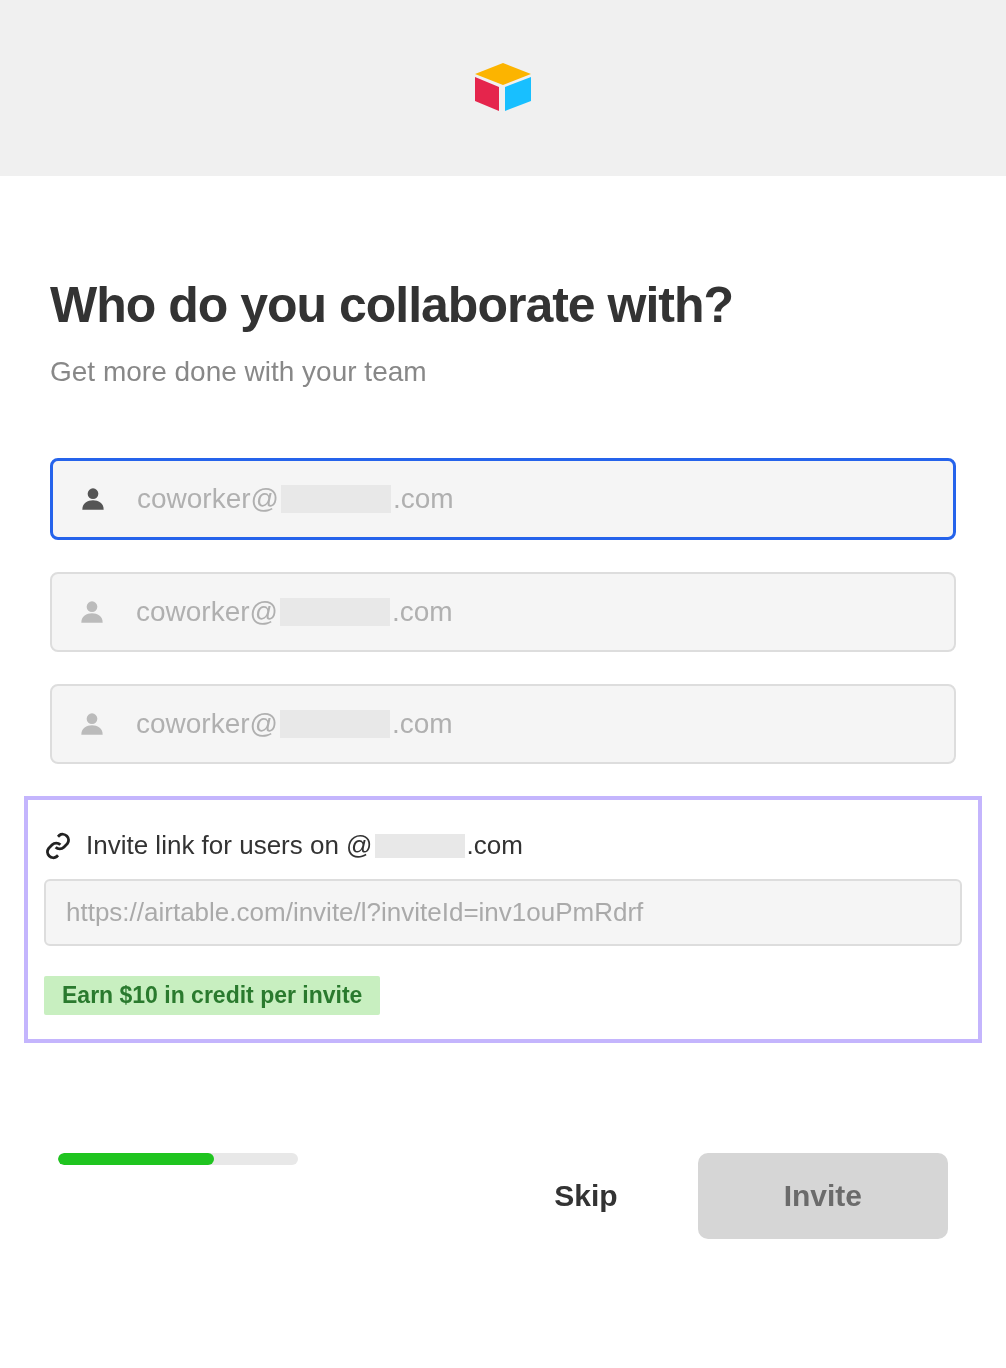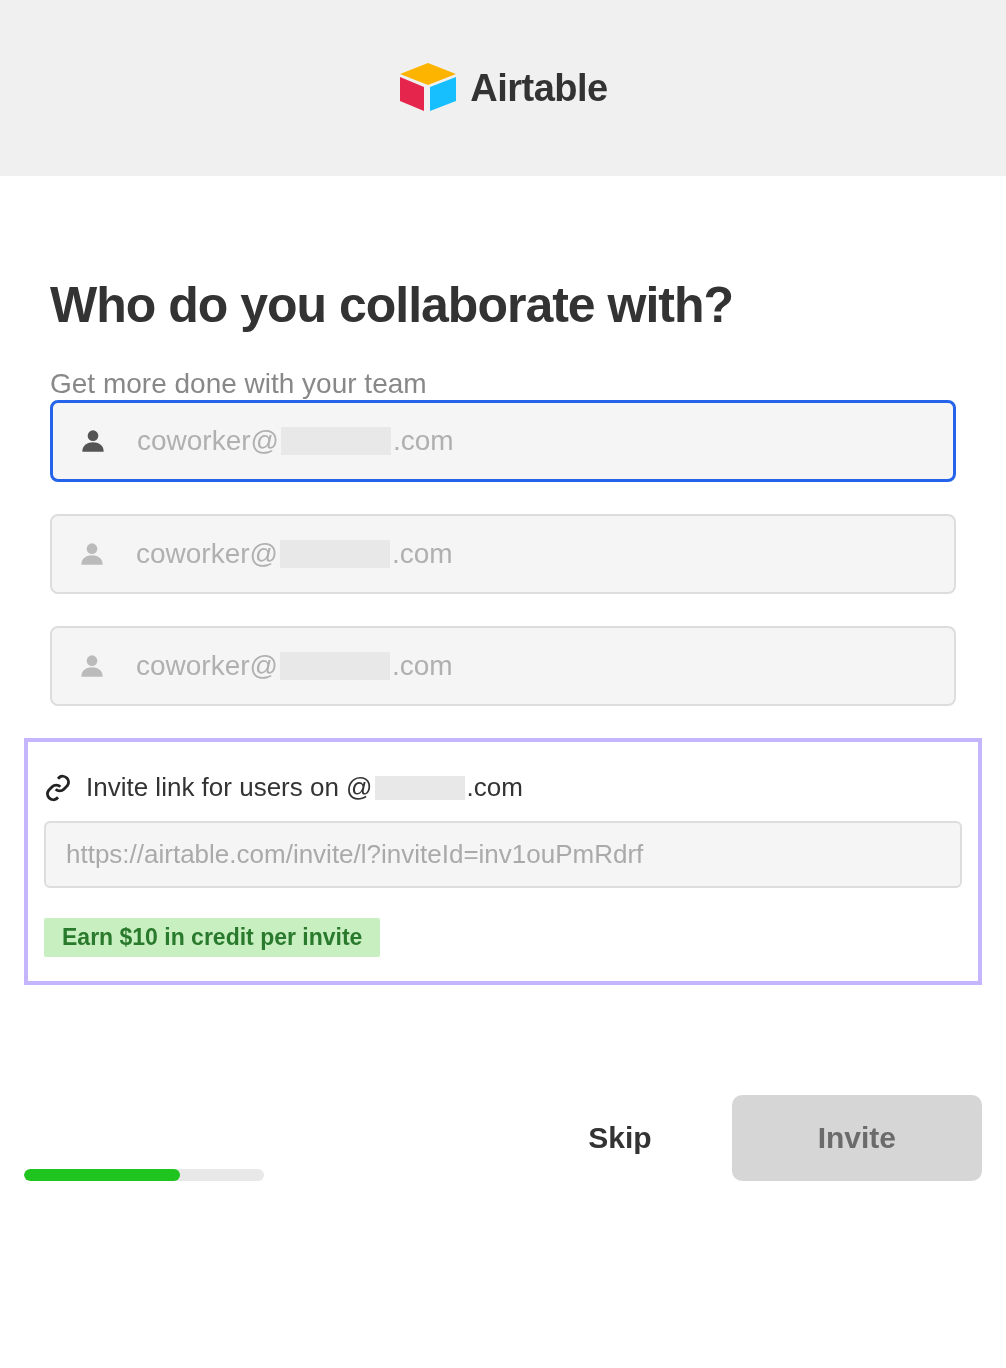--- a/index.html
+++ b/index.html
@@ -37,26 +37,27 @@
       letter-spacing: -0.5px;
     }
     .content {
       padding: 100px 50px 50px 50px;
       background: #fff;
     }
     .heading {
       font-size: 50px;
       font-weight: 700;
       color: #333;
-      margin-bottom: 34px;
+      margin-bottom: 22px;
       letter-spacing: -1px;
     }
     .subheading {
       font-size: 28px;
       color: #888;
+      margin-bottom: 70px;
       font-weight: 400;
     }
     .email-input-container {
       display: flex;
       align-items: center;
       border: 2px solid #ddd;
       background: #f5f5f5;
       border-radius: 8px;
       padding: 22px 24px;
       margin-bottom: 32px;
@@ -150,23 +151,23 @@
       background: #c8efc0;
       color: #2a7a2e;
       font-size: 23px;
       font-weight: 600;
       padding: 6px 18px;
       border-radius: 2px;
       text-align: right;
     }
     .footer {
       display: flex;
-      align-items: flex-end;
+      align-items: flex-start;
       justify-content: space-between;
-      padding: 0 24px;
+      padding: 0 58px;
       margin-top: 60px;
     }
     .progress-bar {
       width: 240px;
       height: 12px;
       background: #e8e8e8;
       border-radius: 10px;
       overflow: hidden;
       position: relative;
     }
@@ -203,21 +204,20 @@
 
 <div class="header">
   <div class="logo-container">
     <div class="logo-mark">
       <svg viewBox="0 0 60 50" xmlns="http://www.w3.org/2000/svg">
         <polygon points="30,0 58,11 30,22 2,11" fill="#FCB400"></polygon>
         <polygon points="2,14 26,24 26,48 2,38" fill="#E5254C"></polygon>
         <polygon points="58,14 32,24 32,48 58,38" fill="#18BFFF"></polygon>
       </svg>
     </div>
-    <div class="logo-text">Airtable</div>
   </div>
 </div>
 
 <div class="content">
   <h1 class="heading">Who do you collaborate with?</h1>
   <p class="subheading">Get more done with your team</p>
 
   <div class="email-input-container focused">
     <span class="person-icon">
       <svg viewBox="0 0 24 24" fill="#555">

